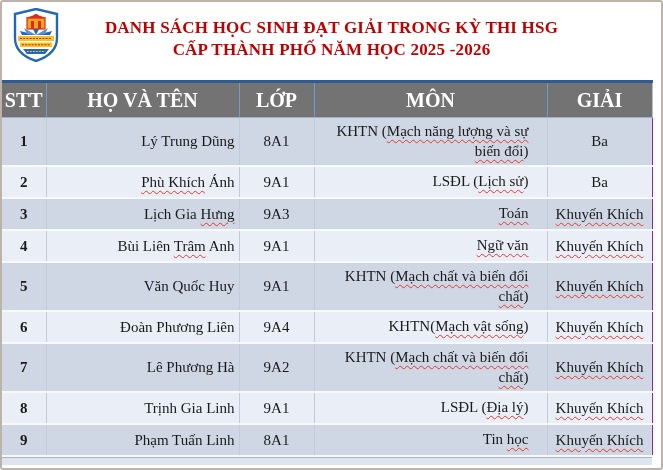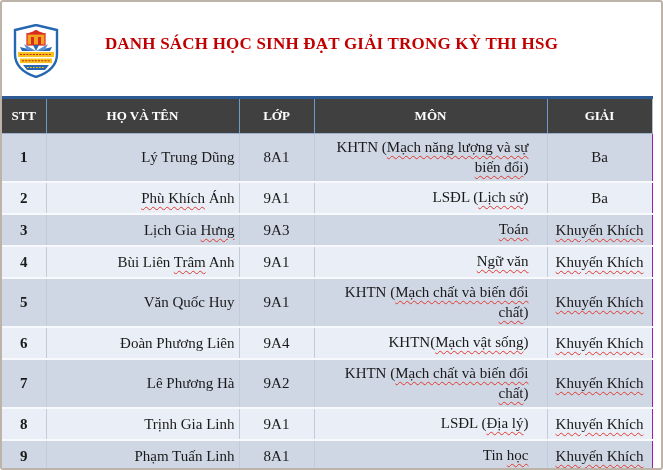--- a/index.html
+++ b/index.html
@@ -2,32 +2,32 @@
 <html><head>
 <meta charset="utf-8">
 <style>
   html,body{margin:0;padding:0;background:#fff;}
   .page{
     position:relative;width:663px;height:470px;box-sizing:border-box;
     border:2px solid #bdb4a9;border-radius:3px;background:#ffffff;overflow:hidden;
     font-family:"Liberation Serif","DejaVu Serif",serif;color:#1a1a1a;
   }
   
-  .doc-header{position:relative;height:78px;margin-top:16px;}
+  .doc-header{position:relative;height:78px;}
   .logo-wrap{position:absolute;left:10px;top:6px;width:48px;height:54px;}
   .title{
     text-align:center;color:#c00000;font-weight:bold;font-size:17px;
     line-height:1.32;padding-top:15px;letter-spacing:.2px;
   }
   
   table.grid{border-collapse:collapse;table-layout:fixed;width:650px;}
   col.c-stt{width:44px}col.c-name{width:193px}col.c-lop{width:75px}
   col.c-mon{width:233px}col.c-giai{width:105px}
   thead th{
-    background:#404040;color:#ffffff;font-weight:bold;font-size:13px;
+    background:#737373;color:#ffffff;font-weight:bold;font-size:20px;
     height:32px;border-top:3px solid #2f5b94;border-right:1px solid #6f9bcb;
     border-bottom:1px solid #9fb0c9;
   }
   thead th:last-child{border-right:1px solid #b6bdc9;}
   tbody td{
     font-size:15px;height:22px;padding:4px;text-align:center;vertical-align:middle;
     border-right:1px solid #c3cbd8;border-bottom:2px solid #f7f9fc;
   }
   tbody td:last-child{border-right:1px solid #a21caf;}
   tbody tr.odd{background:#cfd7e5;}
@@ -74,20 +74,21 @@
         <g stroke="#c0271c" stroke-width="1.1">
           <line x1="10" y1="36.8" x2="38" y2="36.8" stroke-dasharray="2 1.2"></line>
         </g>
 
         <path d="M11 41 L37 41 L33 46 L15 46 Z" fill="#2667b2"></path>
         <line x1="15" y1="43.5" x2="33" y2="43.5" stroke="#f7c21c" stroke-width="1.1" stroke-dasharray="1.8 1.2"></line>
       </svg>
     </div>
     <div class="title">
       <div>DANH SÁCH HỌC SINH ĐẠT GIẢI TRONG KỲ THI HSG</div>
+      <div>CẤP THÀNH PHỐ NĂM HỌC 2025 -2026</div>
     </div>
   </div>
 
   <table class="grid">
     <colgroup>
       <col class="c-stt">
         <col class="c-name">
         <col class="c-lop">
         <col class="c-mon">
         <col class="c-giai">

